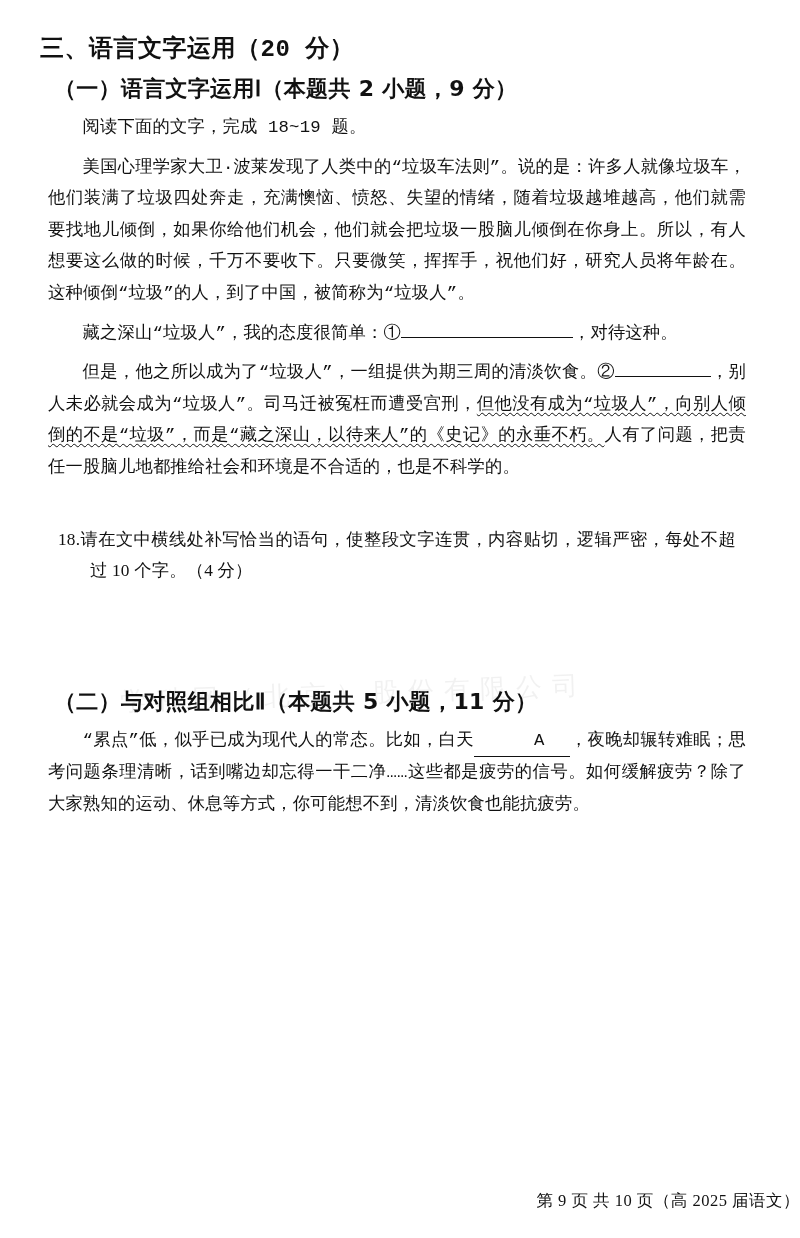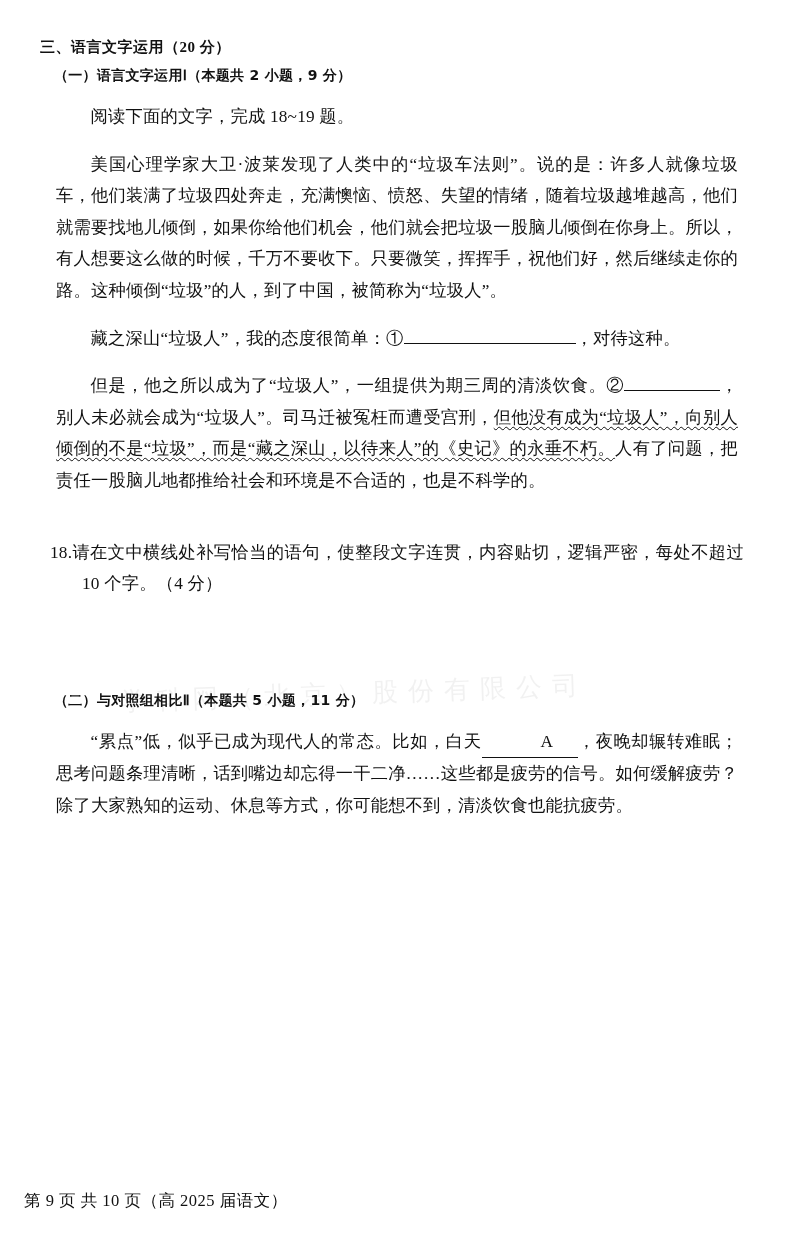--- a/index.html
+++ b/index.html
@@ -17,53 +17,54 @@
   }
   .page {
     position: relative;
     width: 800px;
     height: 1238px;
     box-sizing: border-box;
     padding: 26px 46px 0 40px;
   }
   
   .h-section {
-    font-family: Liberation Serif, serif;
+    font-family: Liberation Mono, monospace;
     font-weight: bold;
-    font-size: 15px;
+    font-size: 24px;
     letter-spacing: 0.5px;
-    margin: 12px 0 6px 0;
+    margin: 6px 0 6px 0;
   }
   .h-sub {
     font-family: "DejaVu Sans", "Liberation Sans", sans-serif;
     font-weight: bold;
-    font-size: 14px;
+    font-size: 22px;
     letter-spacing: 0.3px;
     margin: 10px 0 4px 14px;
   }
   .h-sub .latin {
     font-family: "Liberation Serif", serif;
     font-weight: bold;
   }
   
   p.para {
     font-size: 17.3px;
     line-height: 31.6px;
-    margin: 16px;
+    margin: 8px;
     text-align: justify;
     text-justify: inter-ideograph;
     letter-spacing: 0.2px;
+    font-family: Liberation Mono, monospace;
   }
   p.indent2 {
     text-indent: 2em;
   }
   .q-item {
     font-size: 17.3px;
     line-height: 31.6px;
-    margin: 10px;
+    margin: 18px;
     text-align: justify;
     letter-spacing: 0.2px;
     padding-left: 1.85em;
     text-indent: -1.85em;
   }
   .q-item .qbody {
     display: inline;
   }
   .gap {
     display: inline-block;
@@ -89,21 +90,21 @@
   .space-block { height: 30px; }
   .space-block-lg { height: 42px; }
   .space-block-sm { height: 14px; }
 
   
   .footer {
     position: absolute;
     left: 0;
     right: 0;
     bottom: 26px;
-    text-align: left;
+    text-align: right;
     font-size: 16.5px;
     letter-spacing: 0.5px;
     font-family: "Liberation Serif", serif;
     padding-left: 24px;
   }
 
   
   .watermark {
     position: absolute;
     left: 120px;
@@ -125,21 +126,21 @@
   <div class="watermark">学科网（北京）股份有限公司</div>
 
   <h2 class="h-section">三、语言文字运用（20 分）</h2>
 
   <h3 class="h-sub">
     <span>（一）语言文字运用</span><span class="latin">Ⅰ</span><span>（本题共 2 小题，9 分）</span>
   </h3>
 
   <p class="para indent2">阅读下面的文字，完成 18~19 题。</p>
 
-  <p class="para indent2">美国心理学家大卫·波莱发现了人类中的“垃圾车法则”。说的是：许多人就像垃圾车，他们装满了垃圾四处奔走，充满懊恼、愤怒、失望的情绪，随着垃圾越堆越高，他们就需要找地儿倾倒，如果你给他们机会，他们就会把垃圾一股脑儿倾倒在你身上。所以，有人想要这么做的时候，千万不要收下。只要微笑，挥挥手，祝他们好，然后继续走你的路。这种倾倒“垃圾”的人，到了中国，被简称为“垃圾人”。</p>
+  <p class="para indent2">美国心理学家大卫·波莱发现了人类中的“垃圾车法则”。说的是：许多人就像垃圾车，他们装满了垃圾四处奔走，充满懊恼、愤怒、失望的情绪，随着垃圾越堆越高，他们就需要找地儿倾倒，如果你给他们机会，他们就会把垃圾一股脑儿倾倒在你身上。所以，有人想要这么做的时候，千万不要收下。只要微笑，挥挥手，祝他们好，研究人员将年龄在。这种倾倒“垃圾”的人，到了中国，被简称为“垃圾人”。</p>
 
   <p class="para indent2">
     <span>藏之深山“垃圾人”，我的态度很简单：①</span><span class="gap gap-long"></span><span>，对待这种。</span>
   </p>
 
 
   <p class="para indent2">
     <span>但是，他之所以成为了“垃圾人”，一组提供为期三周的清淡饮食。②</span><span class="gap gap-mid"></span><span>，别人未必就会成为“垃圾人”。司马迁被冤枉而遭受宫刑，</span><span class="wavy">但他没有成为“垃圾人”，向别人倾倒的不是“垃圾”，而是“藏之深山，以待来人”的《史记》的永垂不朽。</span><span>人有了问题，把责任一股脑儿地都推给社会和环境是不合适的，也是不科学的。</span>
   </p>
 

